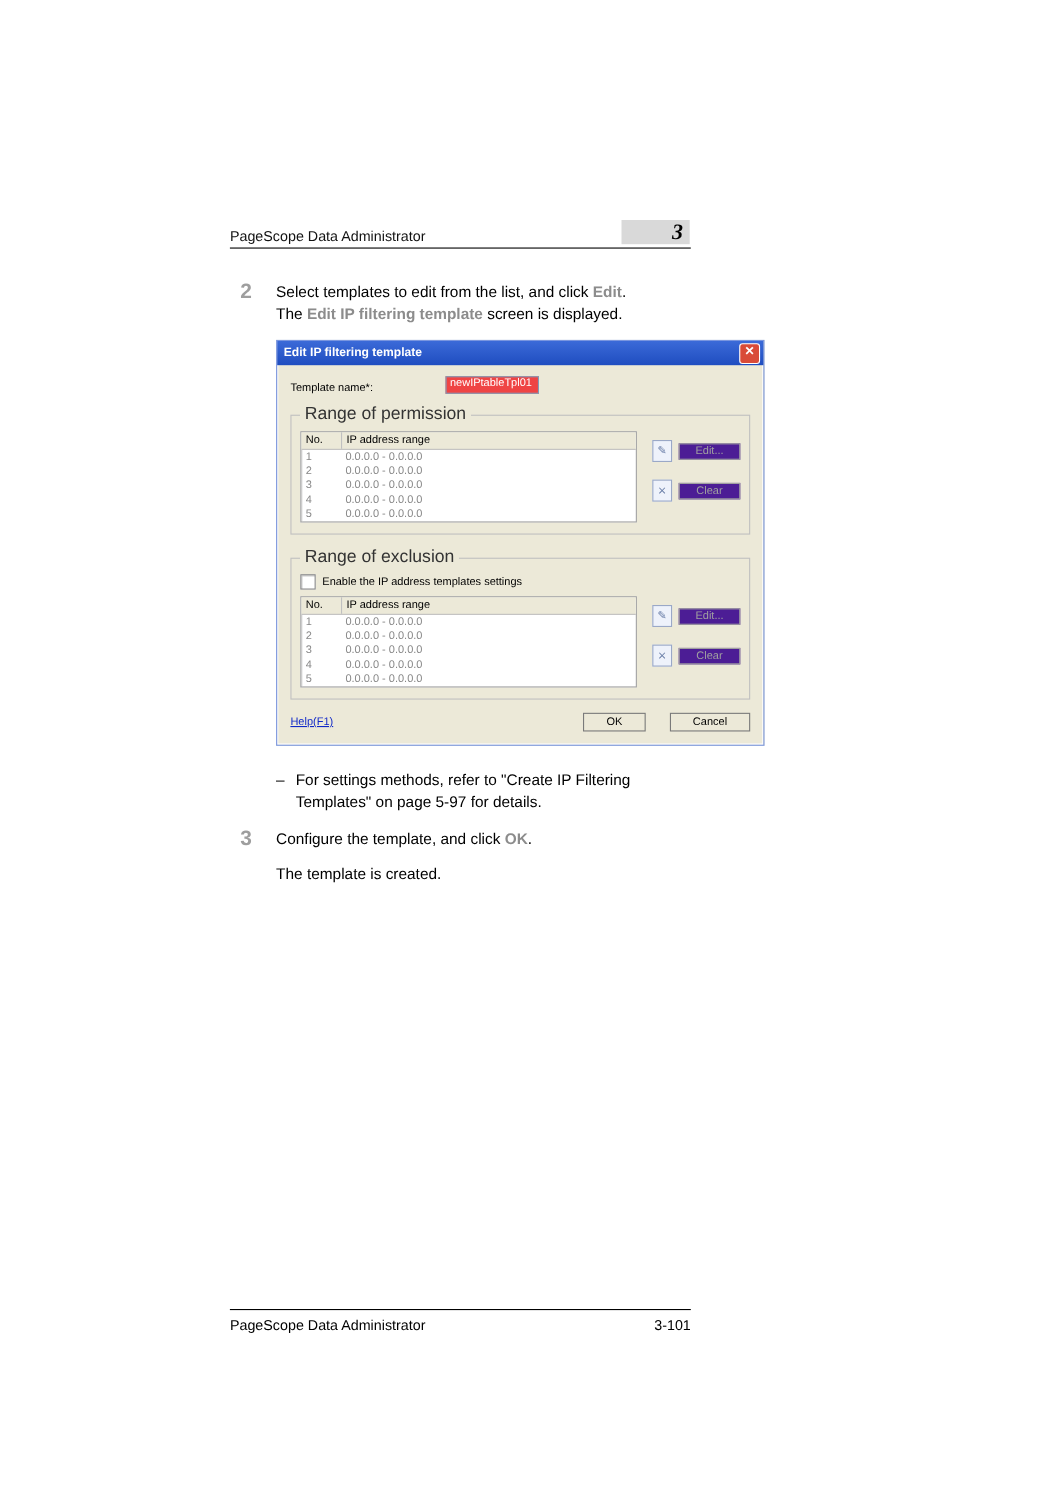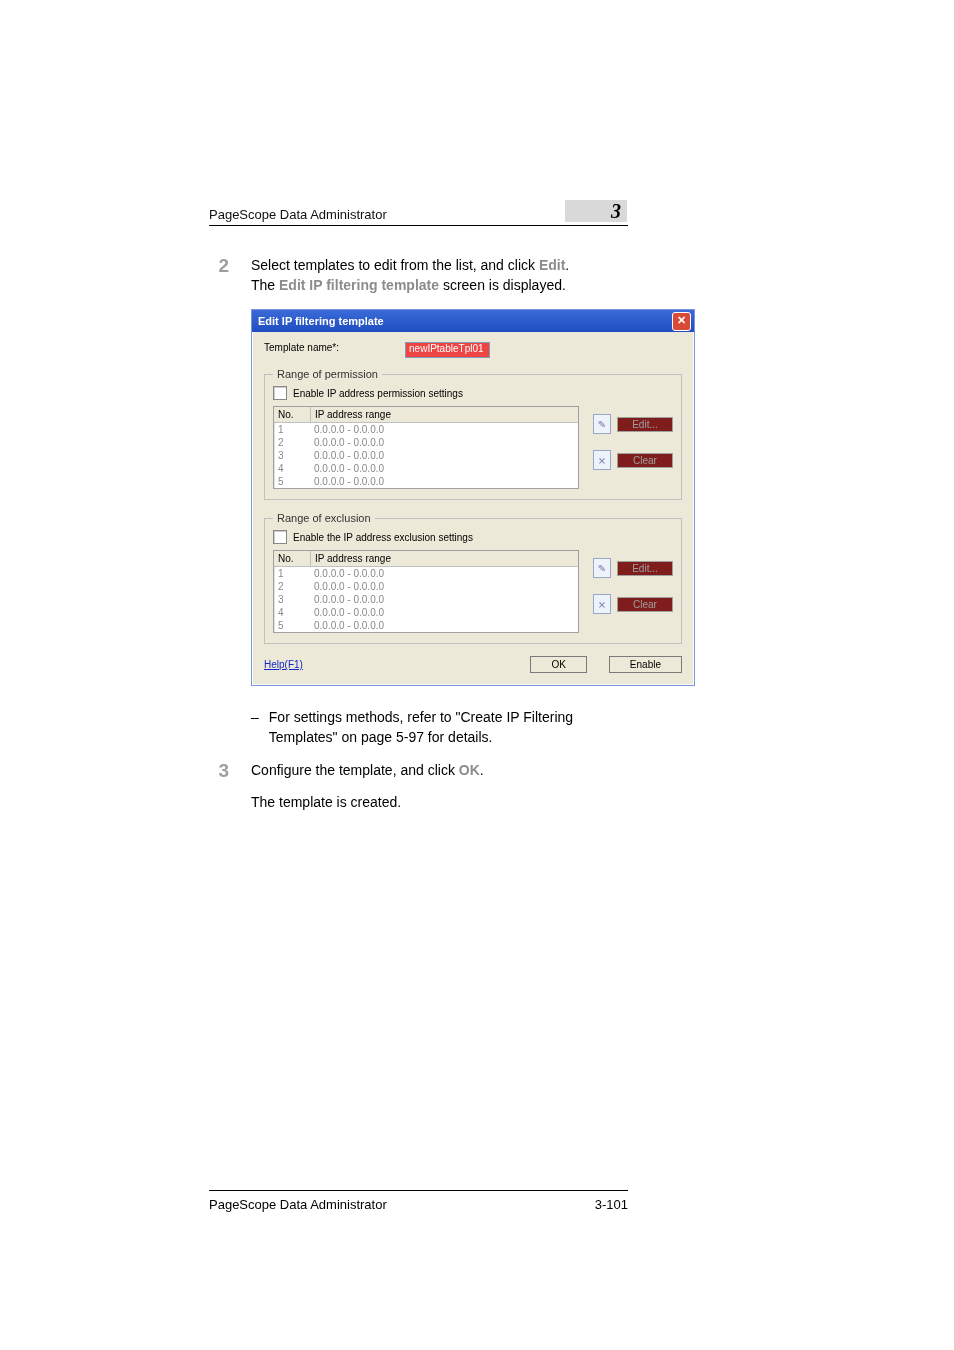--- a/index.html
+++ b/index.html
@@ -133,21 +133,21 @@
     line-height: 14px;
     text-align: center;
     font-family: Arial;
     cursor: default;
   }
   .dlg-body {
     padding: 10px 12px 12px 12px;
   }
   .field-row {
     display: flex;
-    align-items: flex-start;
+    align-items: flex-end;
     gap: 10px;
     margin-bottom: 10px;
   }
   .field-label {
     font-size: 10px;
   }
   .text-input {
     background: #fff;
     border: 1px solid #7f9db9;
     height: 16px;
@@ -160,21 +160,21 @@
     margin-left: 56px;
     background: #ef4444;
     color: #fff;
   }
   fieldset.range {
     border: 1px solid #c0c0c0;
     margin: 0 0 12px 0;
     padding: 6px 8px 10px 8px;
   }
   fieldset.range legend {
-    font-size: 11px;
+    font-size: 16px;
     padding: 0 4px;
     color: #333;
   }
   .chk-row {
     display: flex;
     align-items: center;
     gap: 6px;
     margin-bottom: 6px;
   }
   .chk {
@@ -242,21 +242,21 @@
     border: 1px solid #9aa8c7;
     background: #eef2fb;
     display: flex;
     align-items: center;
     justify-content: center;
     font-size: 10px;
     color: #6b7fa8;
   }
   .win-btn {
     border: 1px solid #a0a0a0;
-    background: #7f1d1d;
+    background: #4c1d95;
     padding: 1px 10px;
     font-size: 10px;
     color: #a0a0a0;
     min-width: 34px;
     text-align: center;
   }
   .dlg-footer {
     display: flex;
     align-items: center;
     gap: 22px;
@@ -324,23 +324,65 @@
         </div>
         <div class="dlg-body">
 
           <div class="field-row">
             <span class="field-label">Template name*:</span>
             <span class="text-input tn-input">newIPtableTpl01</span>
           </div>
 
           <fieldset class="range">
             <legend>Range of permission</legend>
+            <div class="inner-split">
+              <div class="list-box">
+                <div class="list-header">
+                  <div class="col-no">No.</div>
+                  <div class="col-range">IP address range</div>
+                </div>
+                <div class="list-row">
+                    <div class="cell-no">1</div>
+                    <div class="cell-range">0.0.0.0 - 0.0.0.0</div>
+                  </div>
+                <div class="list-row">
+                    <div class="cell-no">2</div>
+                    <div class="cell-range">0.0.0.0 - 0.0.0.0</div>
+                  </div>
+                <div class="list-row">
+                    <div class="cell-no">3</div>
+                    <div class="cell-range">0.0.0.0 - 0.0.0.0</div>
+                  </div>
+                <div class="list-row">
+                    <div class="cell-no">4</div>
+                    <div class="cell-range">0.0.0.0 - 0.0.0.0</div>
+                  </div>
+                <div class="list-row">
+                    <div class="cell-no">5</div>
+                    <div class="cell-range">0.0.0.0 - 0.0.0.0</div>
+                  </div>
+              </div>
+              <div class="side-btns">
+                <div class="side-btn">
+                  <div class="icon-box">✎</div>
+                  <div class="win-btn">Edit...</div>
+                </div>
+                <div class="side-btn">
+                  <div class="icon-box">⨯</div>
+                  <div class="win-btn">Clear</div>
+                </div>
+              </div>
+            </div>
+          </fieldset>
+
+          <fieldset class="range">
+            <legend>Range of exclusion</legend>
             <div class="chk-row">
               <div class="chk"></div>
-              <span>Enable IP address permission settings</span>
+              <span>Enable the IP address templates settings</span>
             </div>
             <div class="inner-split">
               <div class="list-box">
                 <div class="list-header">
                   <div class="col-no">No.</div>
                   <div class="col-range">IP address range</div>
                 </div>
                 <div class="list-row">
                     <div class="cell-no">1</div>
                     <div class="cell-range">0.0.0.0 - 0.0.0.0</div>
@@ -368,71 +410,25 @@
                   <div class="win-btn">Edit...</div>
                 </div>
                 <div class="side-btn">
                   <div class="icon-box">⨯</div>
                   <div class="win-btn">Clear</div>
                 </div>
               </div>
             </div>
           </fieldset>
 
-          <fieldset class="range">
-            <legend>Range of exclusion</legend>
-            <div class="chk-row">
-              <div class="chk"></div>
-              <span>Enable the IP address exclusion settings</span>
-            </div>
-            <div class="inner-split">
-              <div class="list-box">
-                <div class="list-header">
-                  <div class="col-no">No.</div>
-                  <div class="col-range">IP address range</div>
-                </div>
-                <div class="list-row">
-                    <div class="cell-no">1</div>
-                    <div class="cell-range">0.0.0.0 - 0.0.0.0</div>
-                  </div>
-                <div class="list-row">
-                    <div class="cell-no">2</div>
-                    <div class="cell-range">0.0.0.0 - 0.0.0.0</div>
-                  </div>
-                <div class="list-row">
-                    <div class="cell-no">3</div>
-                    <div class="cell-range">0.0.0.0 - 0.0.0.0</div>
-                  </div>
-                <div class="list-row">
-                    <div class="cell-no">4</div>
-                    <div class="cell-range">0.0.0.0 - 0.0.0.0</div>
-                  </div>
-                <div class="list-row">
-                    <div class="cell-no">5</div>
-                    <div class="cell-range">0.0.0.0 - 0.0.0.0</div>
-                  </div>
-              </div>
-              <div class="side-btns">
-                <div class="side-btn">
-                  <div class="icon-box">✎</div>
-                  <div class="win-btn">Edit...</div>
-                </div>
-                <div class="side-btn">
-                  <div class="icon-box">⨯</div>
-                  <div class="win-btn">Clear</div>
-                </div>
-              </div>
-            </div>
-          </fieldset>
-
           <div class="dlg-footer">
             <span class="help-link">Help(F1)</span>
             <span class="spacer"></span>
             <span class="ok-btn">OK</span>
-            <span class="cancel-btn">Enable</span>
+            <span class="cancel-btn">Cancel</span>
           </div>
 
         </div>
       </div>
     </div>
 
     <div class="step">
       <div class="step-num"></div>
       <div class="step-body">
         <div class="bullet-row">

